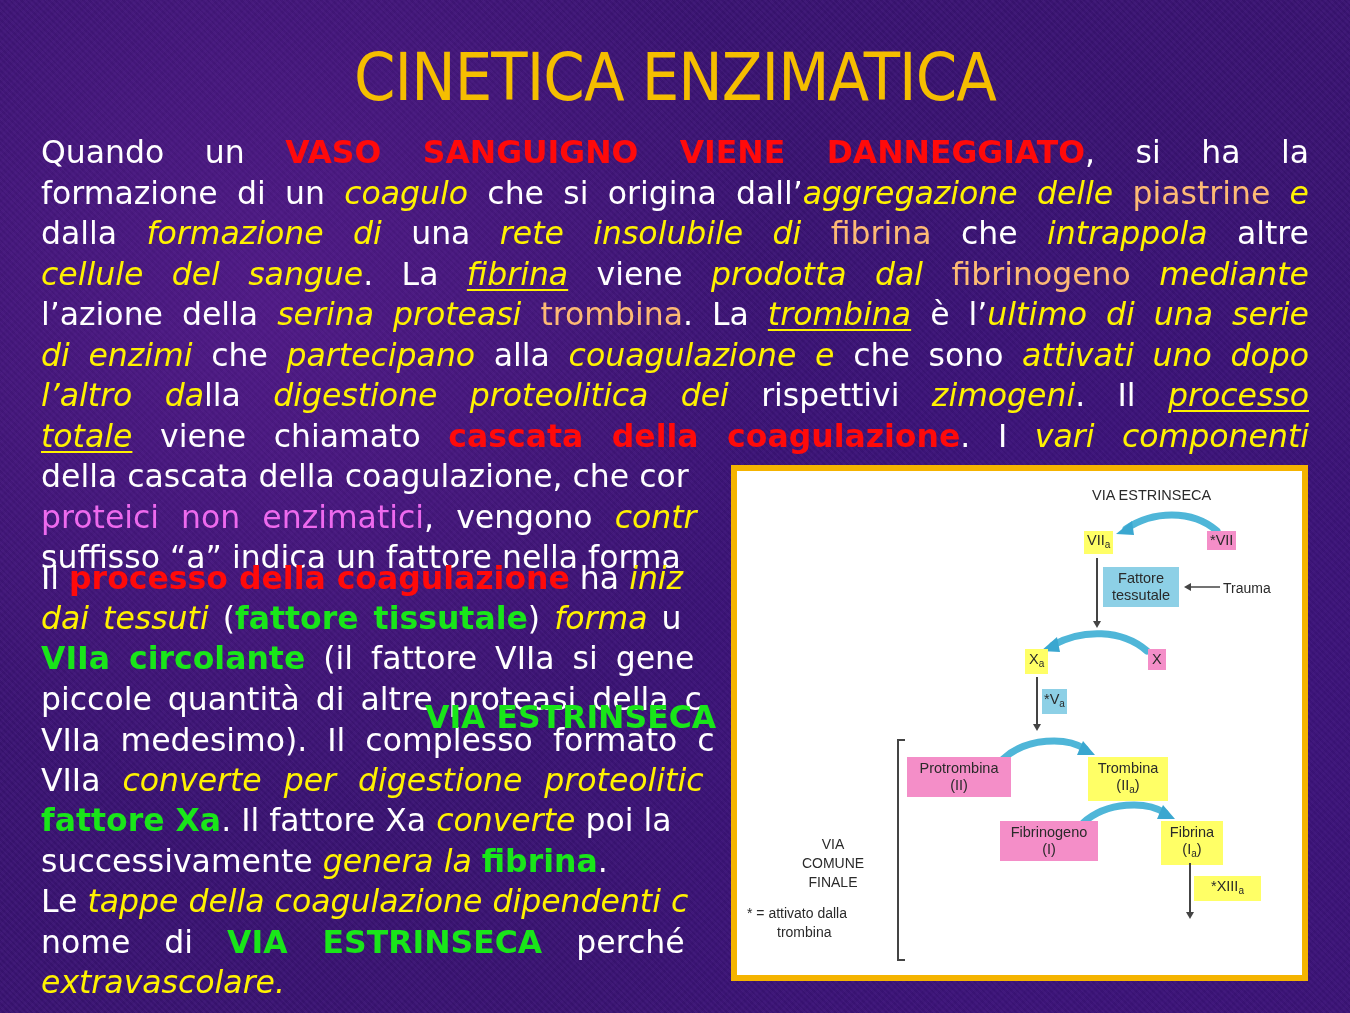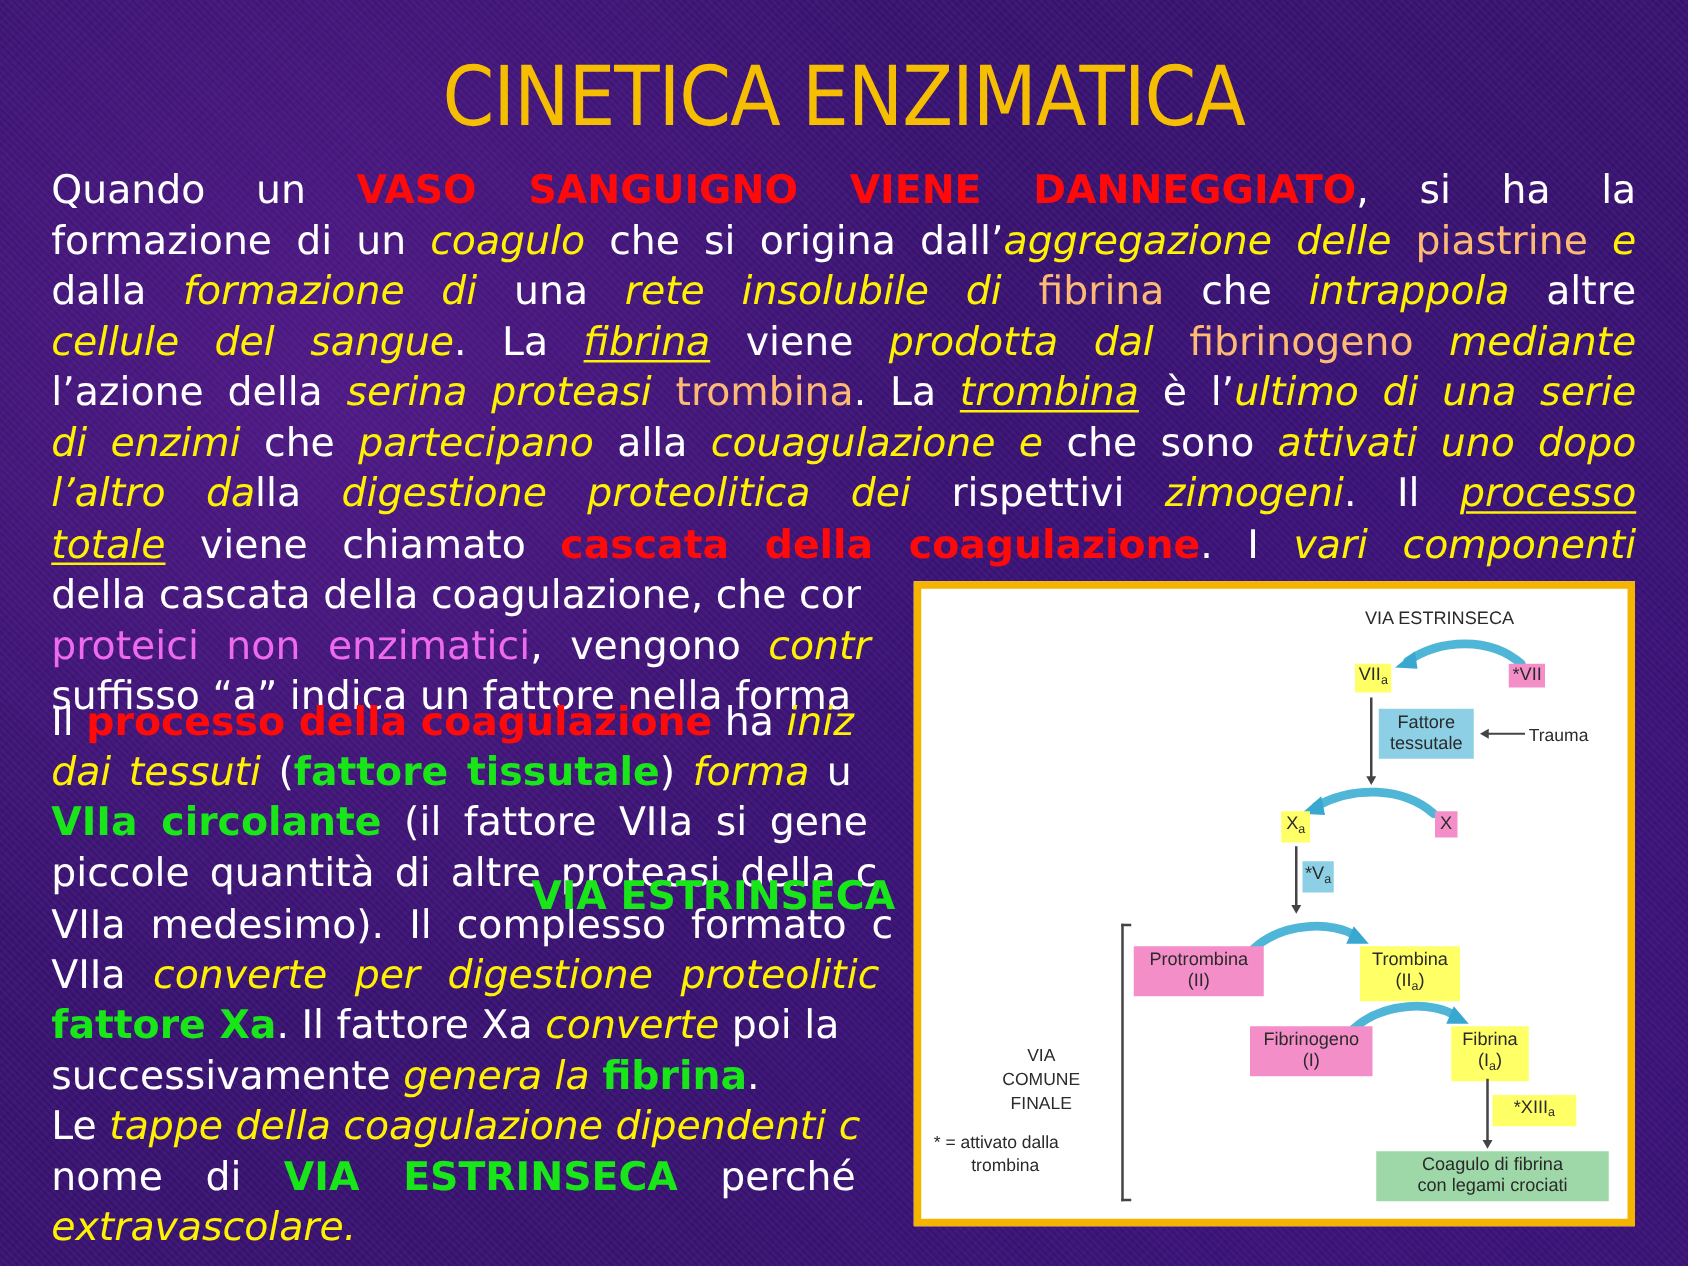--- a/index.html
+++ b/index.html
@@ -190,24 +190,20 @@
     </div>
     <div class="box yel" style="left:424px; top:350px; width:58px; padding:3px 2px">
       <div>Fibrina</div>
       <div><span>(I</span><sub>a</sub><span>)</span></div>
     </div>
 
     <div class="vline" style="left:452px; top:392px; height:52px"></div>
     <div class="arrowhead" style="left:449px; top:441px"></div>
     <div class="box yel" style="left:457px; top:405px; padding:2px 17px"><span>*XIII</span><sub>a</sub></div>
 
-    <div class="box green" style="left:364px; top:450px; width:182px; padding:3px 2px">
-      <div>Coagulo di fibrina</div>
-      <div>con legami crociati</div>
-    </div>
 
     <div class="label" style="left:60px; top:364px; width:72px; text-align:center; line-height:19px">
       <div>VIA</div>
       <div>COMUNE</div>
       <div>FINALE</div>
     </div>
     <div class="label" style="left:10px; top:433px; line-height:19px">
       <div>* = attivato dalla</div>
       <div style="padding-left:30px">trombina</div>
     </div>

